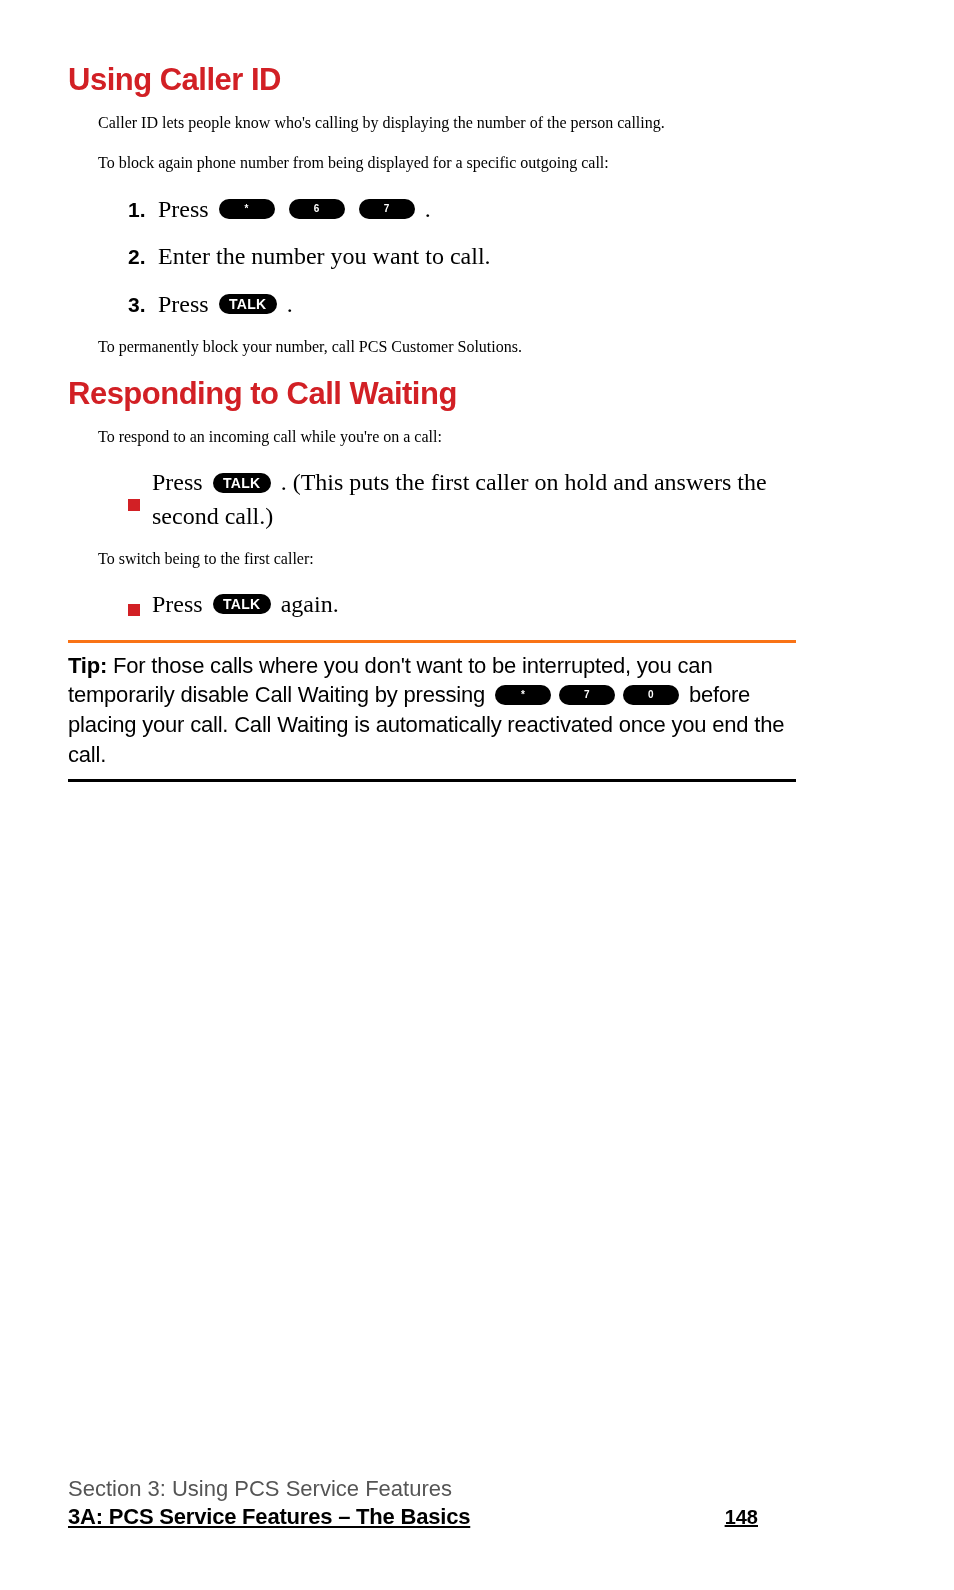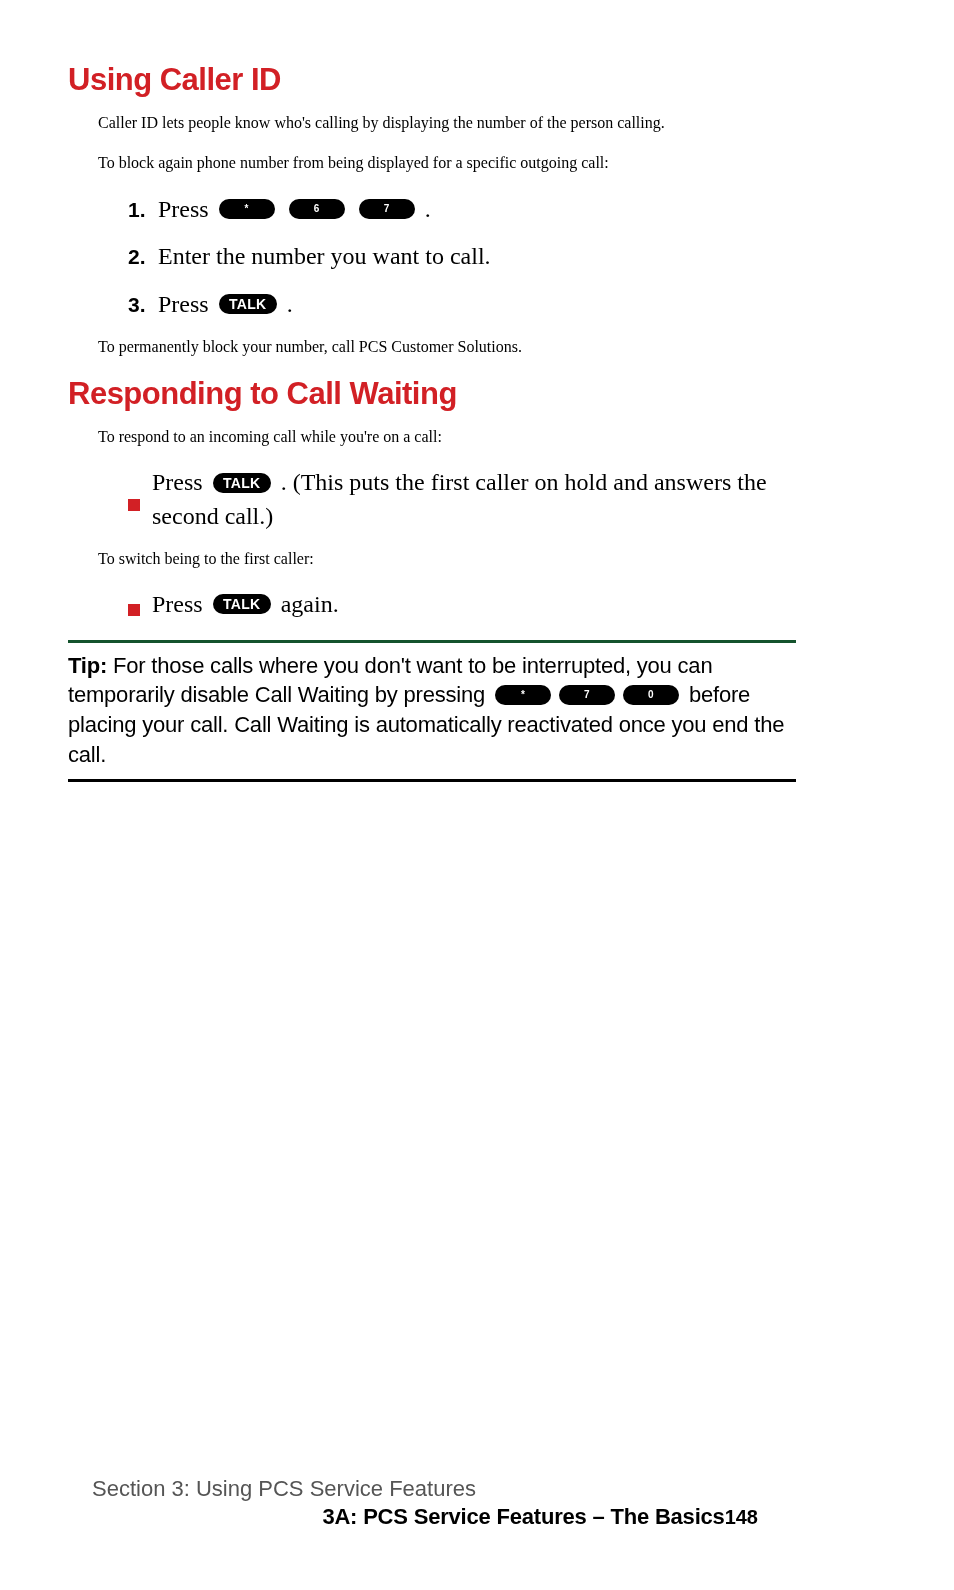--- a/index.html
+++ b/index.html
@@ -94,21 +94,21 @@
     position: relative;
     top: -2px;
     letter-spacing: 0.3px;
   }
   .pill.talk {
     font-size: 14px;
     padding: 0 9px;
     min-width: 40px;
   }
   .tip-box {
-    border-top: 3px solid #14532d;
+    border-top: 3px solid #f97316;
     border-bottom: 3px solid #000;
     padding: 8px 0 10px 0;
     margin-top: 4px;
     font-family: Arial, Helvetica, sans-serif;
     font-size: 22px;
     line-height: 1.35;
     font-stretch: condensed;
     letter-spacing: -0.2px;
   }
   .tip-label {
@@ -124,26 +124,26 @@
     bottom: 60px;
     font-family: Arial, Helvetica, sans-serif;
   }
   .footer-top {
     font-size: 22px;
     color: #555;
     font-weight: 400;
     font-stretch: condensed;
     letter-spacing: 0;
     margin-bottom: 2px;
-    margin-left: 24px;
   }
   .footer-bottom-row {
     display: flex;
-    justify-content: flex-end;
+    justify-content: space-between;
     align-items: baseline;
+    text-decoration: underline;
   }
   .footer-bottom {
     font-size: 22px;
     font-weight: 800;
     font-stretch: condensed;
     letter-spacing: -0.2px;
   }
   .page-number {
     font-size: 20px;
     font-weight: 800;

